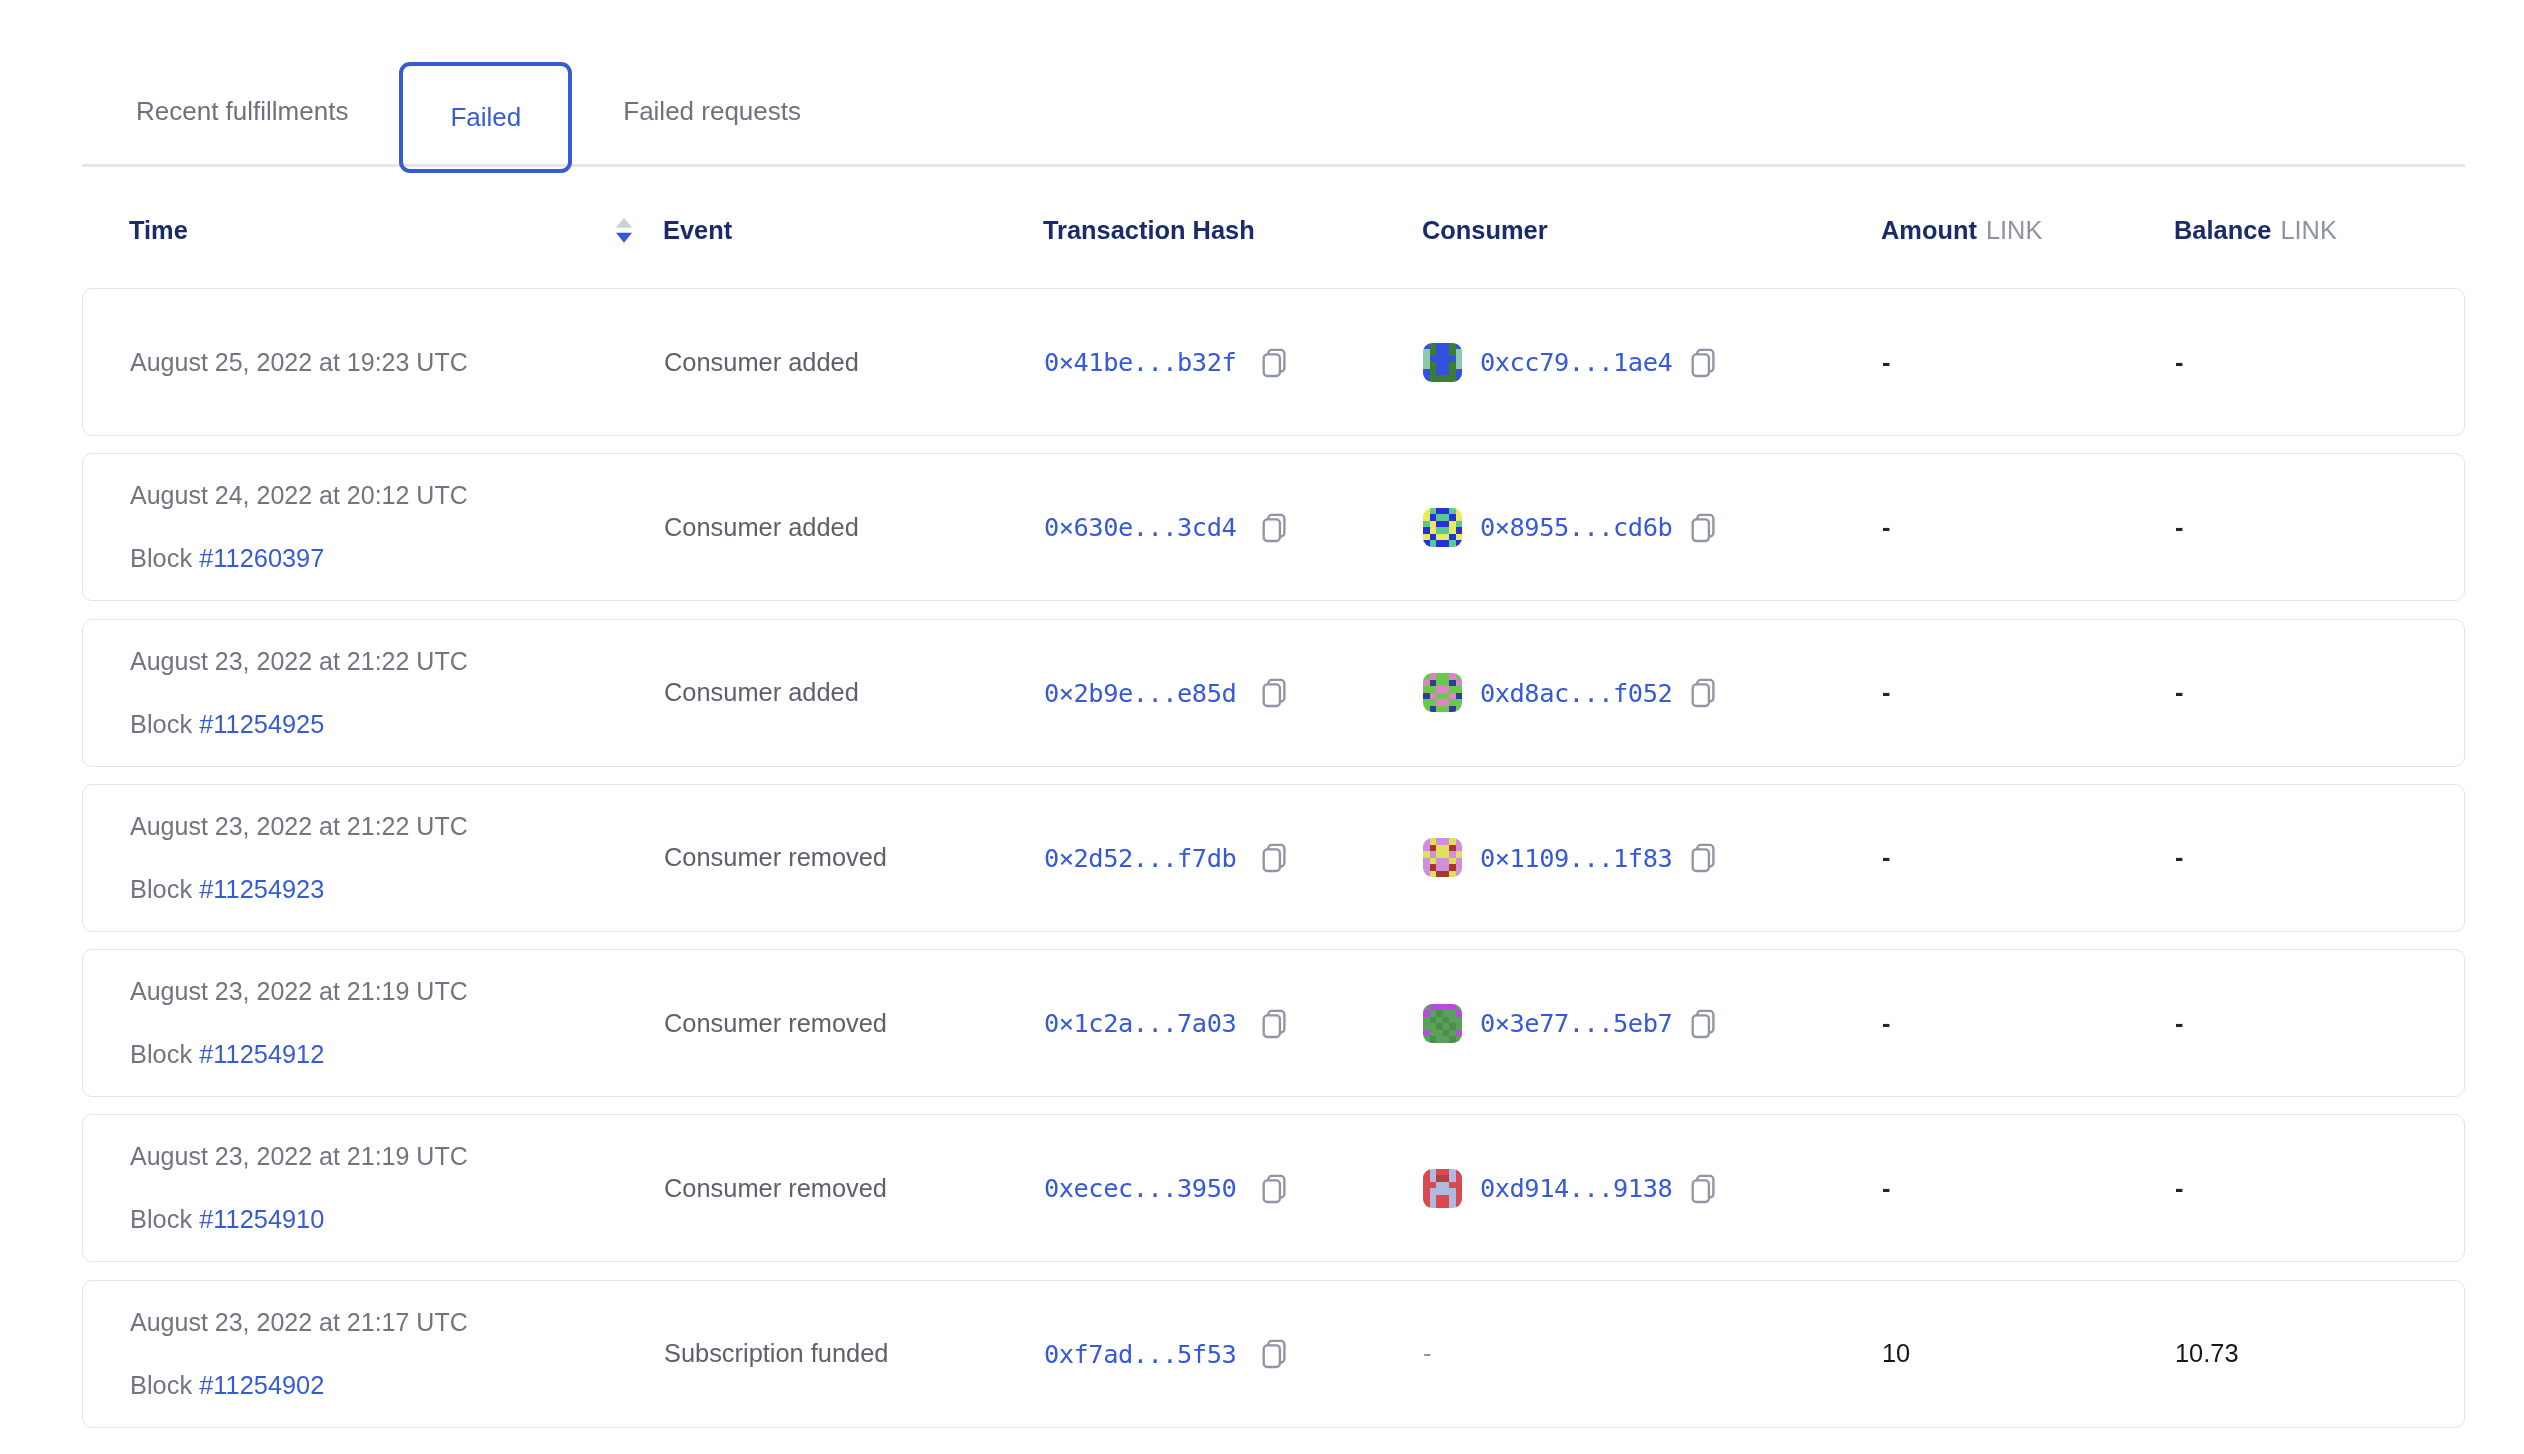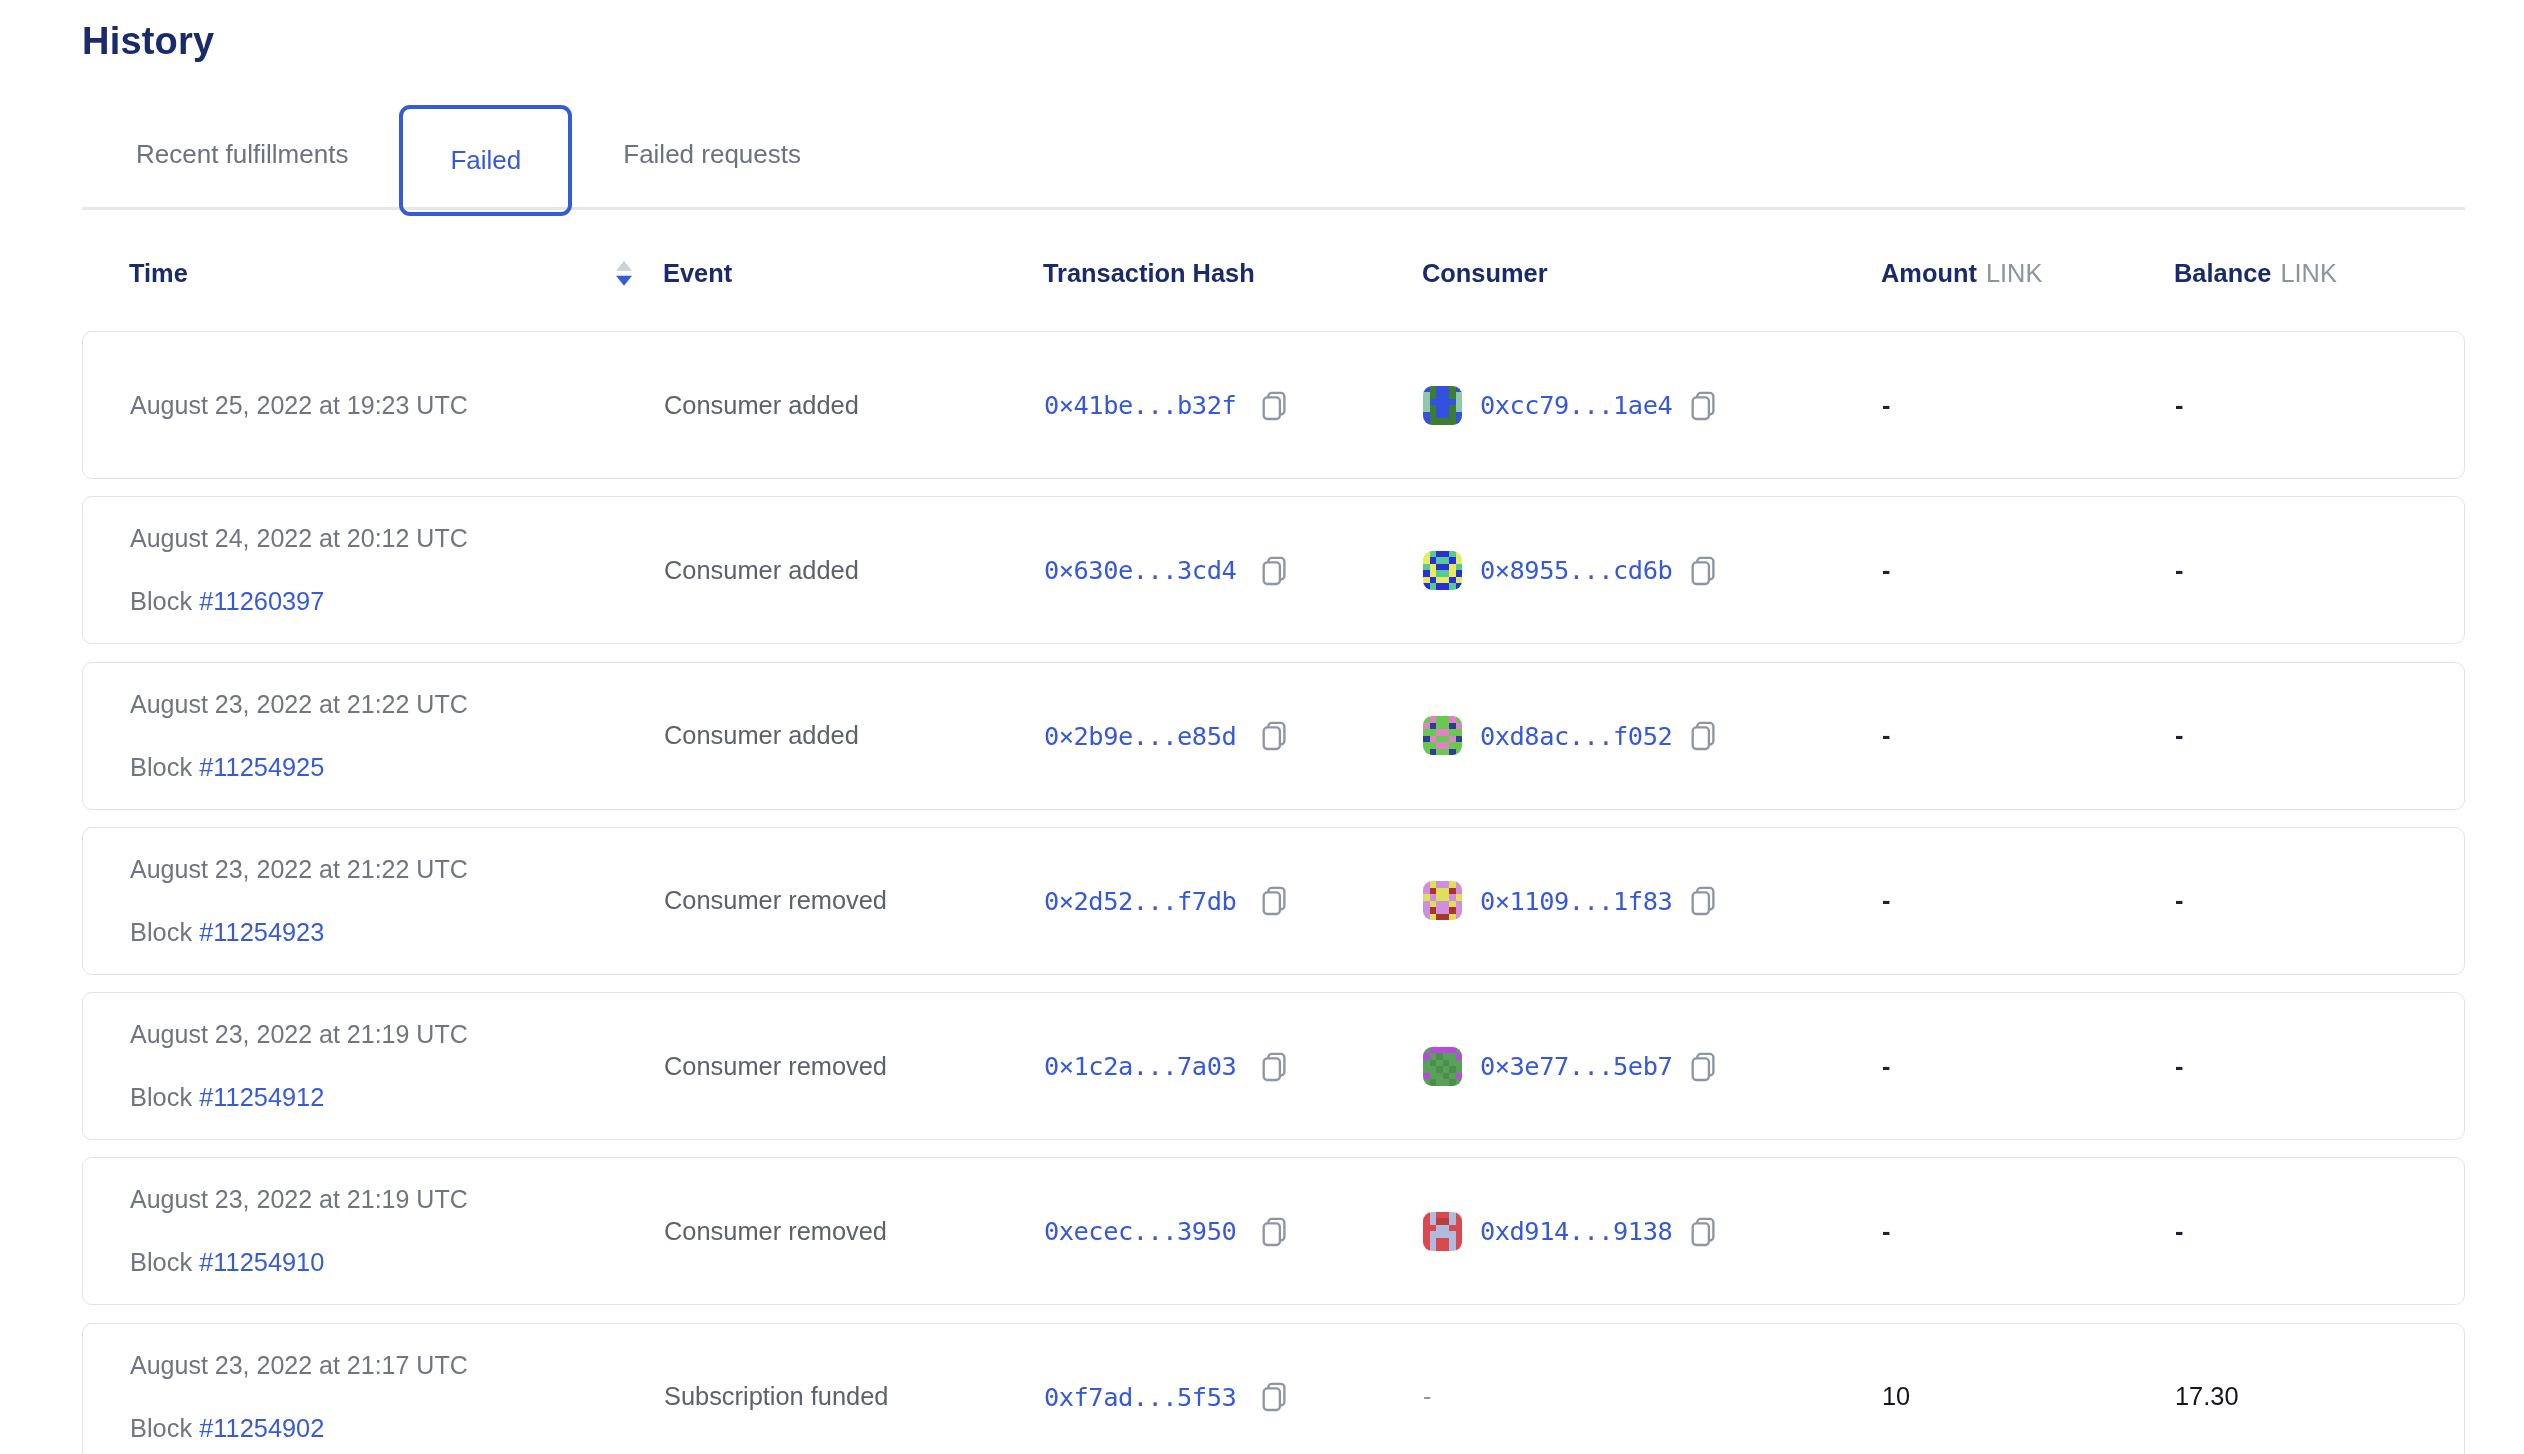--- a/index.html
+++ b/index.html
@@ -95,21 +95,20 @@
 
   .num-val { font-size:25.4px; font-weight:500; color:#14161c; }
   .dash-dark { font-size:25.4px; font-weight:700; color:#1c2433; }
   .dash-gray { font-size:25.4px; color:#8d93a0; }
 </style>
 </head>
 <body>
 
 <div class="main">
 
-  <h1 class="page-title">History</h1>
 
   <div class="tabs">
     <div class="tabs-divider"></div>
     <div class="tab">Recent fulfillments</div>
     <div class="tab active">Failed</div>
     <div class="tab">Failed requests</div>
   </div>
 
   <div class="thead grid-row">
     <div class="col-time">
@@ -621,19 +620,19 @@
     </div>
     <div class="col-consumer">
       <span class="consumer-wrap">
             <span class="dash-gray">-</span>
           </span>
     </div>
     <div class="col-amount">
       <span class="num-val">10</span>
     </div>
     <div class="col-balance">
-      <span class="num-val">17.30</span>
+      <span class="num-val">10.73</span>
     </div>
   </div>
 </div>
 
 </div>
 
 
 </body></html>

